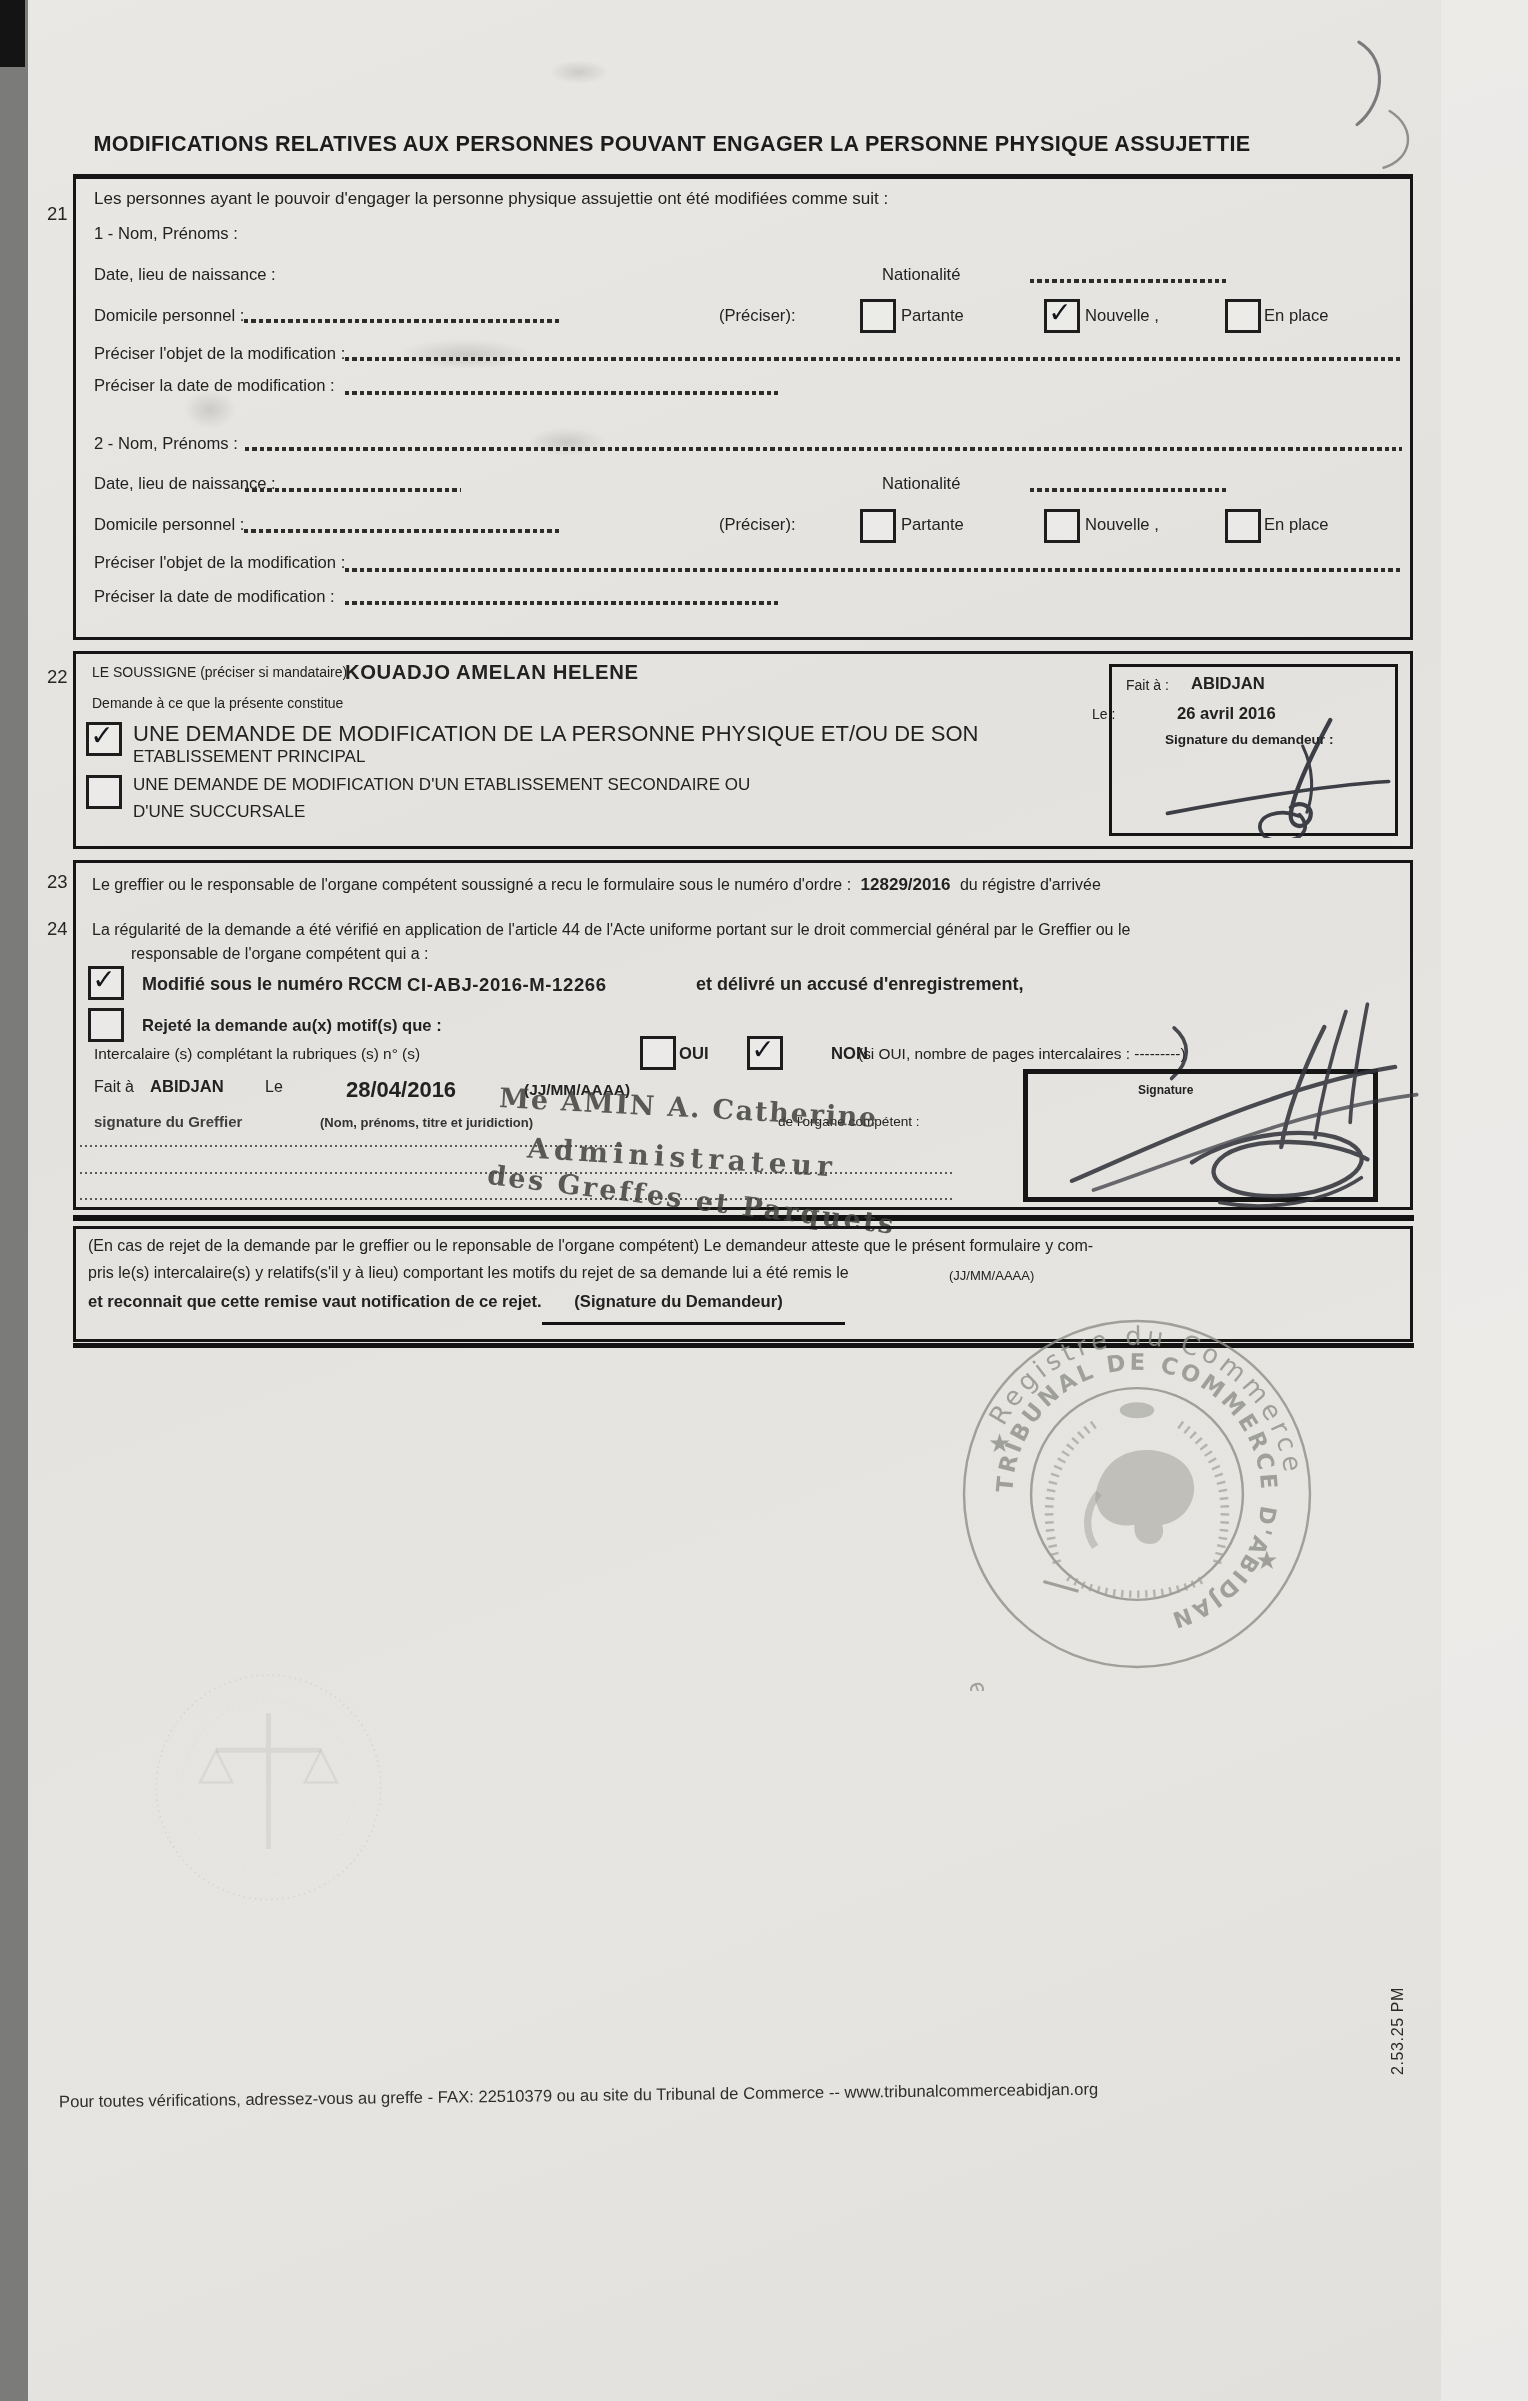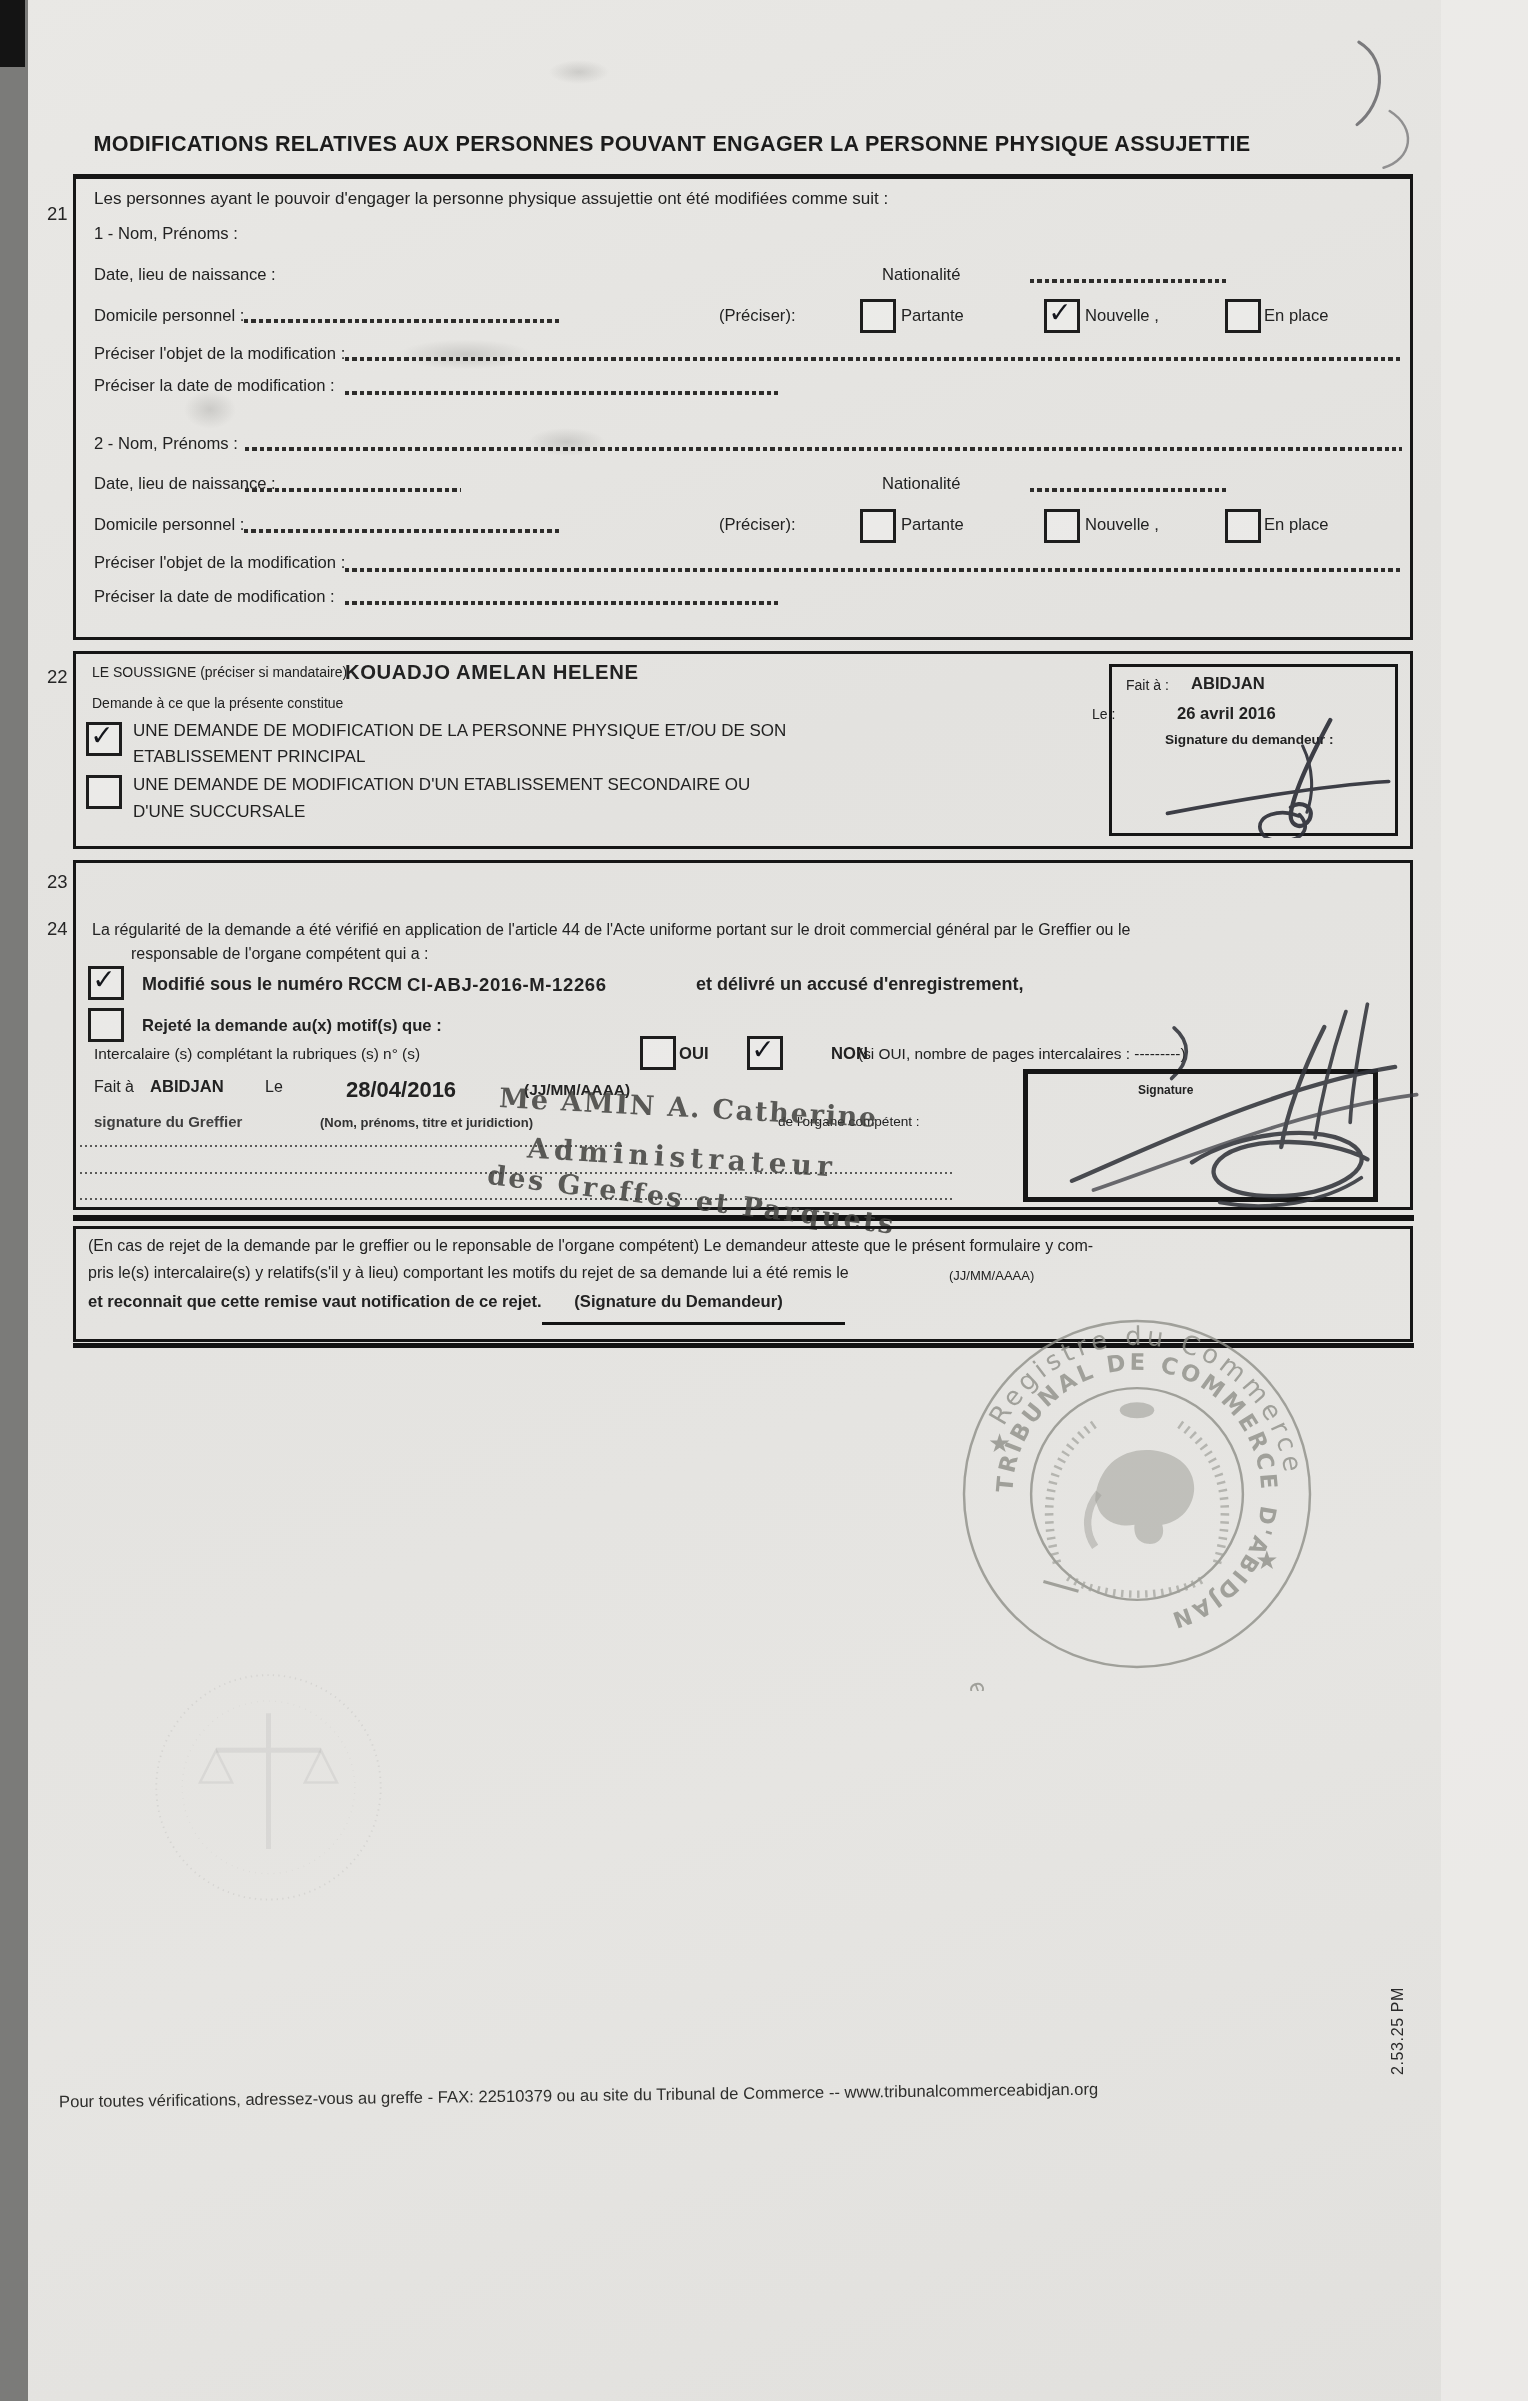--- a/index.html
+++ b/index.html
@@ -103,21 +103,21 @@
   <div class="marginnum" style="left:47px;top:666px;">22</div>
   <div class="box" style="left:73px;top:651px;width:1334px;height:192px;border-width:3.7px;"></div>
 
   <div class="abs sm nw" style="left:92px;top:664px;">LE SOUSSIGNE (préciser si mandataire)</div>
   <div class="abs b nw" style="left:345px;top:661px;font-size:20.3px;letter-spacing:0.6px;">KOUADJO AMELAN HELENE</div>
   <div class="abs sm nw" style="left:92px;top:695px;">Demande à ce que la présente constitue</div>
 
   <span class="cb" style="left:86px;top:722px;">
       <span class="tick">✓</span>
     </span>
-  <div class="abs t nw" style="left:133px;top:721px;font-size:17px;">UNE DEMANDE DE MODIFICATION DE LA PERSONNE PHYSIQUE ET/OU DE SON</div>
+  <div class="abs t nw" style="left:133px;top:721px;font-size:22px;">UNE DEMANDE DE MODIFICATION DE LA PERSONNE PHYSIQUE ET/OU DE SON</div>
   <div class="abs t nw" style="left:133px;top:747px;font-size:17px;text-align:right;">ETABLISSEMENT PRINCIPAL</div>
 
   <span class="cb" style="left:86px;top:775px;"></span>
   <div class="abs t nw" style="left:133px;top:775px;font-size:17px;">UNE DEMANDE DE MODIFICATION D'UN ETABLISSEMENT SECONDAIRE OU</div>
   <div class="abs t nw" style="left:133px;top:802px;font-size:17px;">D'UNE SUCCURSALE</div>
 
   <div class="box" style="left:1109px;top:664px;width:283px;height:166px;border-width:3.7px;"></div>
   <div class="abs sm nw" style="left:1126px;top:677px;">Fait à :</div>
   <div class="abs b nw" style="left:1191px;top:674px;font-size:16.6px;">ABIDJAN</div>
   <div class="abs sm nw" style="left:1092px;top:706px;">Le :</div>
@@ -131,20 +131,25 @@
       <path d="M245 60 C 262 95, 264 135, 252 168" stroke-width="5"></path>
       <path d="M240 172 C 278 214, 186 232, 176 196 C 170 173, 208 162, 238 174" stroke-width="6"></path>
     </g>
   </svg>
 
   <div class="marginnum" style="left:47px;top:871px;">23</div>
   <div class="marginnum" style="left:47px;top:918px;">24</div>
   <div class="box" style="left:73px;top:860px;width:1334px;height:344px;border-width:3.7px;"></div>
   <div class="thickline" style="left:73px;top:1215px;width:1341px;height:5.5px;"></div>
 
+  <div class="abs nw" style="left:92px;top:875px;font-size:16px;">
+    <span>Le greffier ou le responsable de l'organe compétent soussigné a recu le formulaire sous le numéro d'ordre :</span>
+    <span class="b" style="font-size:17px;padding:0 5px;">12829/2016</span>
+    <span>du régistre d'arrivée</span>
+  </div>
 
   <div class="abs nw" style="left:92px;top:921px;font-size:16px;">La régularité de la demande a été vérifié en application de l'article 44 de l'Acte uniforme portant sur le droit commercial général par le Greffier ou le</div>
   <div class="abs nw" style="left:131px;top:945px;font-size:16px;">responsable de l'organe compétent qui a :</div>
 
   <span class="cb" style="left:88px;top:966px;">
       <span class="tick">✓</span>
     </span>
   <div class="abs b nw" style="left:142px;top:974px;font-size:18px;">Modifié sous le numéro RCCM</div>
   <div class="abs b nw" style="left:407px;top:974px;font-size:18.5px;letter-spacing:0.6px;">CI-ABJ-2016-M-12266</div>
   <div class="abs b nw" style="left:696px;top:974px;font-size:18px;">et délivré un accusé d'enregistrement,</div>

